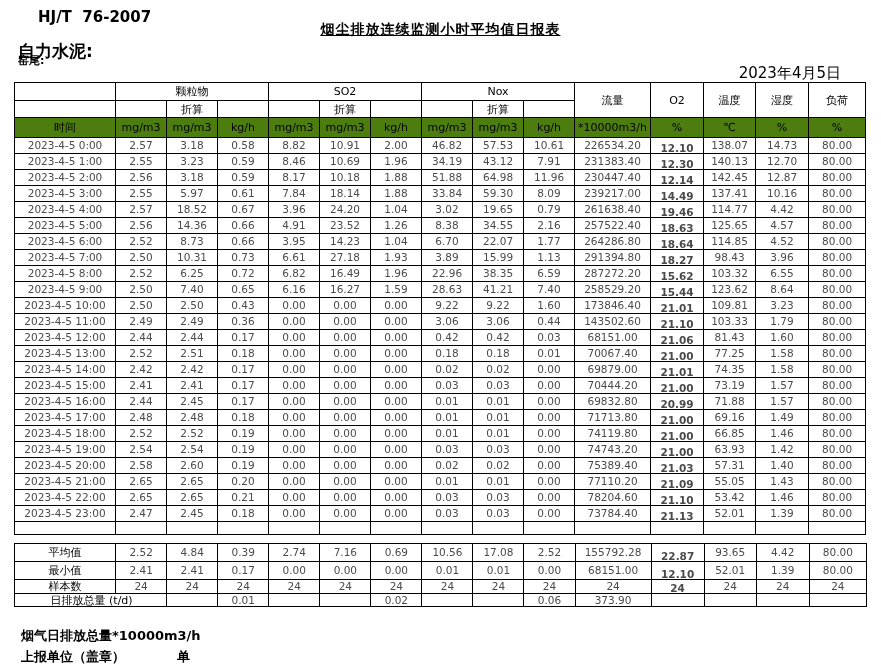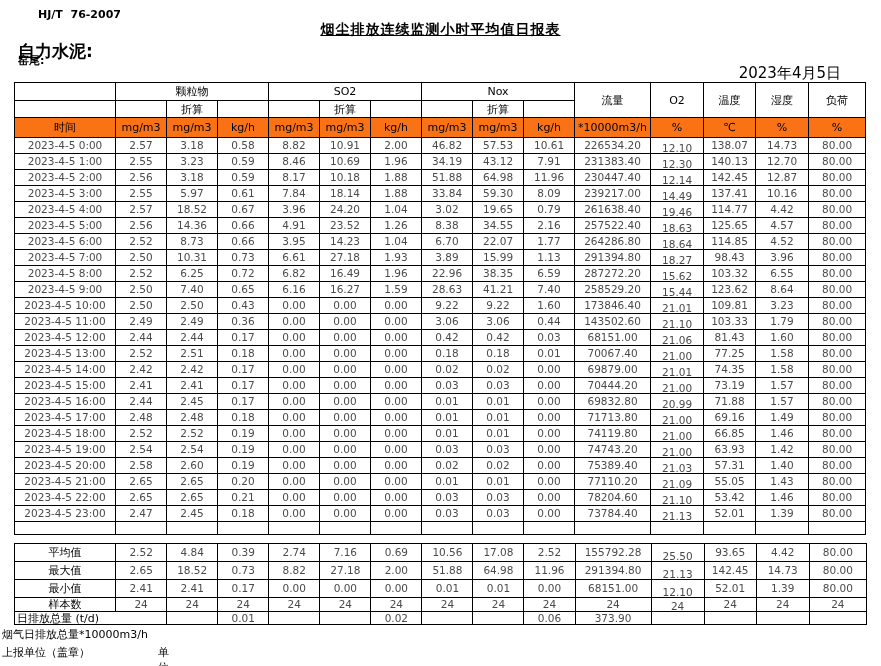--- a/index.html
+++ b/index.html
@@ -2,51 +2,51 @@
 <html><head>
 <meta charset="utf-8">
 <style>
   * { margin:0; padding:0; box-sizing:border-box; }
   html,body { background:#fff; }
   body {
     width:881px; height:666px; position:relative; overflow:hidden;
     font-family:"DejaVu Sans","Liberation Sans",sans-serif;
     color:#000;
   }
-  .std { position:absolute; left:38px; top:8px; font-size:11px; font-weight:bold; white-space:pre; }
+  .std { position:absolute; left:38px; top:8px; font-size:15px; font-weight:bold; white-space:pre; }
   .title { position:absolute; left:0; right:0; top:21px; text-align:center; font-size:14px; font-weight:bold; letter-spacing:1px;text-decoration:underline; }
   .company { position:absolute; left:18px; top:40px; font-size:17px; font-weight:bold; }
   .location { position:absolute; left:18px; top:53px; font-size:11px; font-weight:bold; }
   .date { position:absolute; right:40px; top:64px; font-size:15px; }
 
   table { border-collapse:collapse; table-layout:fixed; }
   .main { position:absolute; left:14px; top:82px; width:695px; }
   .summary { position:absolute; left:14px; top:543px; width:853px; }
 
   td {
     border:1px solid #000; padding:0; text-align:center; vertical-align:middle;
     font-size:10.5px; color:#4a4a4a; white-space:nowrap; overflow:hidden;
     height:16px; line-height:1;
   }
   thead td { color:#000; font-size:11px; }
   tr.h1 td { height:18px; }
   tr.h2 td { height:17px; }
-  tr.h3 td { height:20px; background:#f97316; }
+  tr.h3 td { height:20px; background:#4d7c0f; }
   tbody td.time { color:#4a4a4a; }
   td.o2 { position:relative; }
-  td.o2 { vertical-align:bottom; padding-bottom:0; }
+  td.o2 { vertical-align:bottom; padding-bottom:0;font-weight:bold; }
   tr.empty-row td { height:13px; }
 
   .summary td.label { color:#000; font-size:11px; }
   .summary tr.srow td { height:18px; }
   .summary tr.count td { height:14px;margin-left:40px; }
   .summary tr.daily td { height:13px; }
-  .summary td.left { text-align:left; padding-left:2px; }
-
-  .footer { position:absolute; left:2px; top:627px; font-size:11px; font-weight:normal; }
+  .summary td.left { text-align:center; padding-left:2px; }
+
+  .footer { position:absolute; left:21px; top:627px; font-size:13px; font-weight:bold; }
   .footer .line2 { margin-top:3px; position:relative; }
   .footer .unit2 { position:absolute; left:156px; top:0; }
 </style>
 </head>
 <body>
 
 <div class="std">HJ/T  76-2007</div>
 <div class="title">烟尘排放连续监测小时平均值日报表</div>
 <div class="company">自力水泥:</div>
 <div class="location">窑尾:</div>
@@ -565,40 +565,23 @@
         <td>2.52</td>
         <td>4.84</td>
         <td>0.39</td>
         <td>2.74</td>
         <td>7.16</td>
         <td>0.69</td>
         <td>10.56</td>
         <td>17.08</td>
         <td>2.52</td>
         <td>155792.28</td>
-        <td class="o2">25.50</td>
+        <td class="o2">22.87</td>
         <td>93.65</td>
         <td>4.42</td>
-        <td>80.00</td>
-      </tr>
-      <tr class="srow">
-        <td class="label">最大值</td>
-        <td>2.65</td>
-        <td>18.52</td>
-        <td>0.73</td>
-        <td>8.82</td>
-        <td>27.18</td>
-        <td>2.00</td>
-        <td>51.88</td>
-        <td>64.98</td>
-        <td>11.96</td>
-        <td>291394.80</td>
-        <td class="o2">21.13</td>
-        <td>142.45</td>
-        <td>14.73</td>
         <td>80.00</td>
       </tr>
       <tr class="srow">
         <td class="label">最小值</td>
         <td>2.41</td>
         <td>2.41</td>
         <td>0.17</td>
         <td>0.00</td>
         <td>0.00</td>
         <td>0.00</td>

